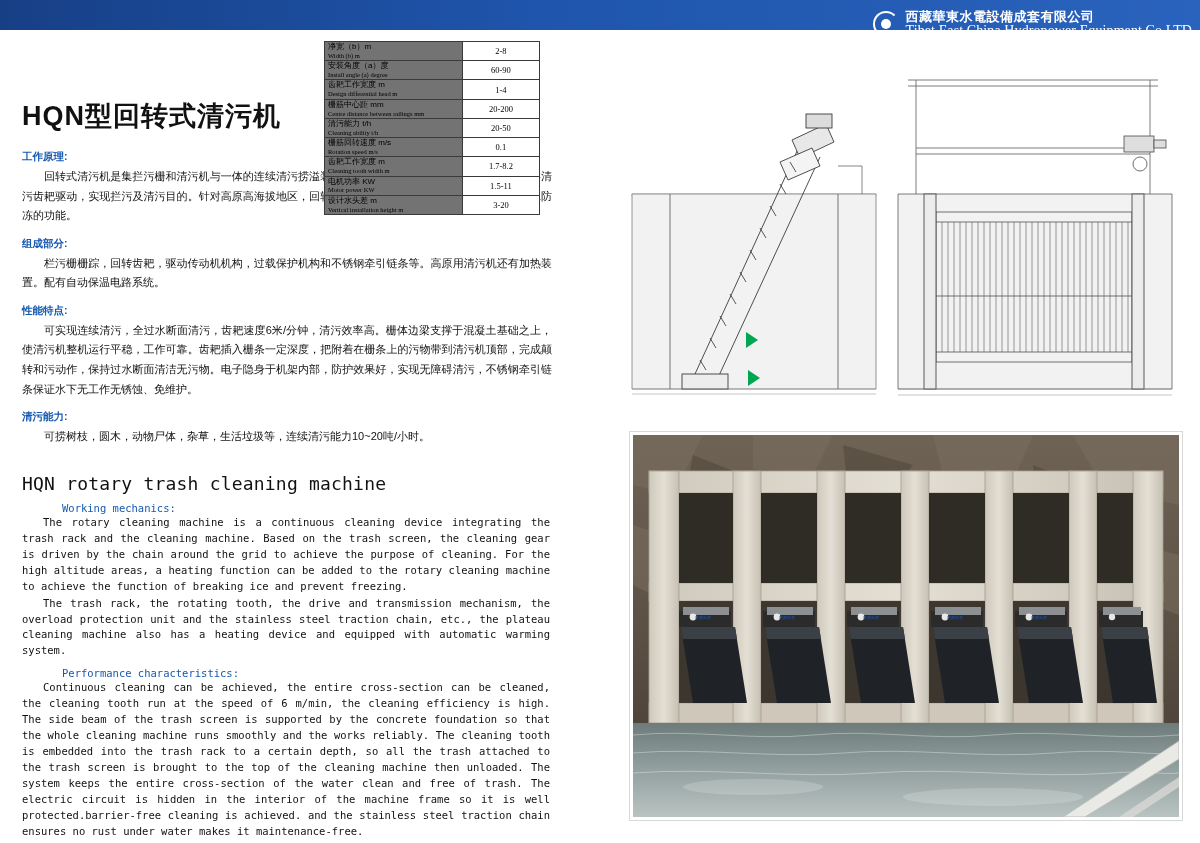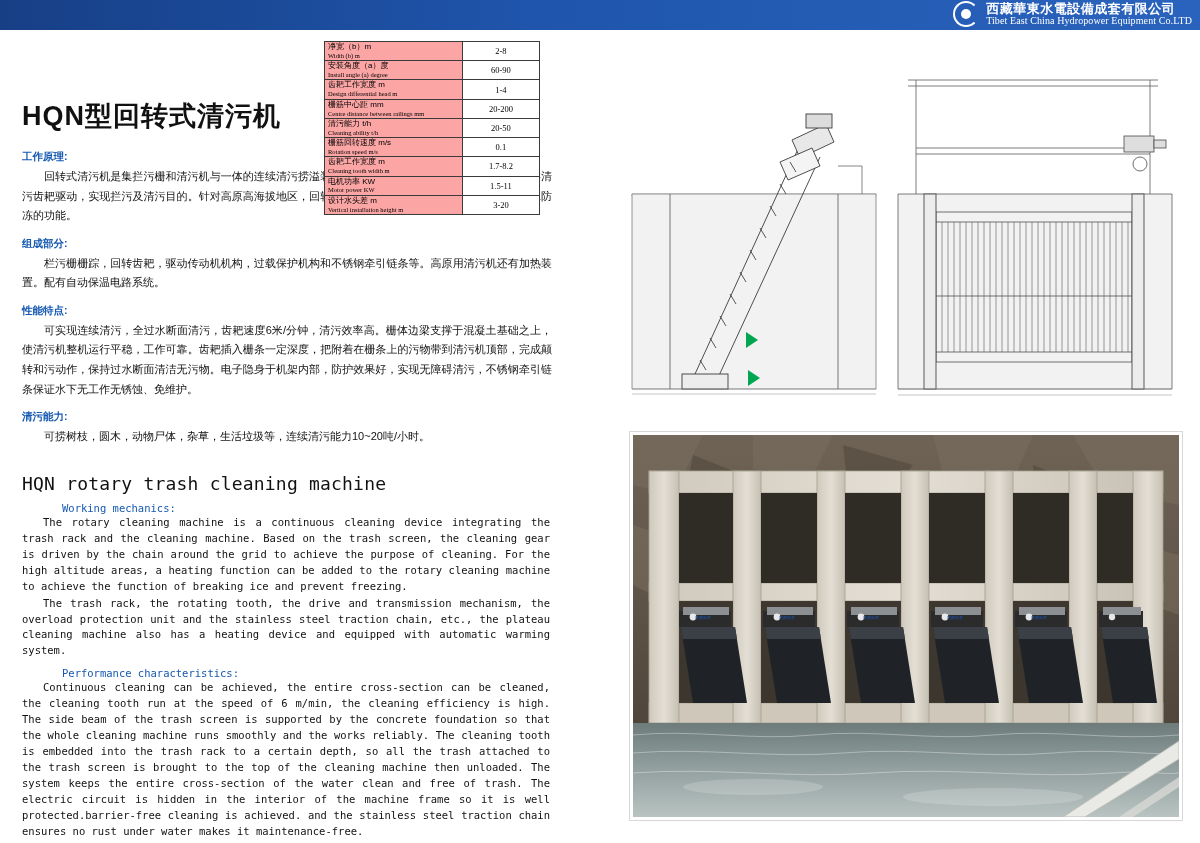--- a/index.html
+++ b/index.html
@@ -15,36 +15,36 @@
   
   .header-band {
     position:absolute; left:0; top:0; width:1200px; height:30px;
     background:#1c4ea0;
   }
   .header-band .stripe {
     position:absolute; left:0; top:0; width:1200px; height:30px;
     background:linear-gradient(90deg,#173f86 0%, #1f55ac 45%, #2a63bd 100%);
   }
   .brand {
-    position:absolute; right:8px; top:1px;
+    position:absolute; right:8px; top:10px;
     display:flex; align-items:center; gap:7px;
   }
   .brand-logo { width:26px; height:26px; position:relative; }
   .brand-logo .ring {
     position:absolute; left:0; top:0; width:26px; height:26px;
     border:2.5px solid #ffffff; border-radius:50%;
     border-right-color:transparent;
   }
   .brand-logo .dot {
     position:absolute; left:8px; top:8px; width:10px; height:10px;
     background:#ffffff; border-radius:50%;
   }
   .brand-text { color:#ffffff; line-height:1.05; }
   .brand-cn { font-size:13px; font-weight:bold; letter-spacing:0.5px; }
-  .brand-en { font-size:10px; font-family:"Liberation Serif", serif; letter-spacing:0.1px; }
+  .brand-en { font-size:14px; font-family:"Liberation Serif", serif; letter-spacing:0.1px; }
 
   
   .left-col {
     position:absolute; left:18px; top:50px; width:556px;
   }
   .title-cn {
     font-size:27px; font-weight:bold; color:#111;
     margin:48px 0 0 4px; letter-spacing:1px;
   }
   .sub-cn {
@@ -89,21 +89,21 @@
     width:216px;
     background:#cfe7ef;
   }
   .spec-table td {
     border:1px solid #3a3a3a;
     padding:1px 3px;
     vertical-align:middle;
   }
   .spec-table td.k {
     width:143px;
-    background:#fca5a5;
+    background:#737373;
     line-height:1.12;
   }
   .spec-table td.v {
     width:80px;
     background:#ffffff;
     text-align:center;
     font-size:8.5px;
     font-family:"Liberation Serif", serif;
   }
   .k .cn { font-size:8px; color:#000; display:block; }

